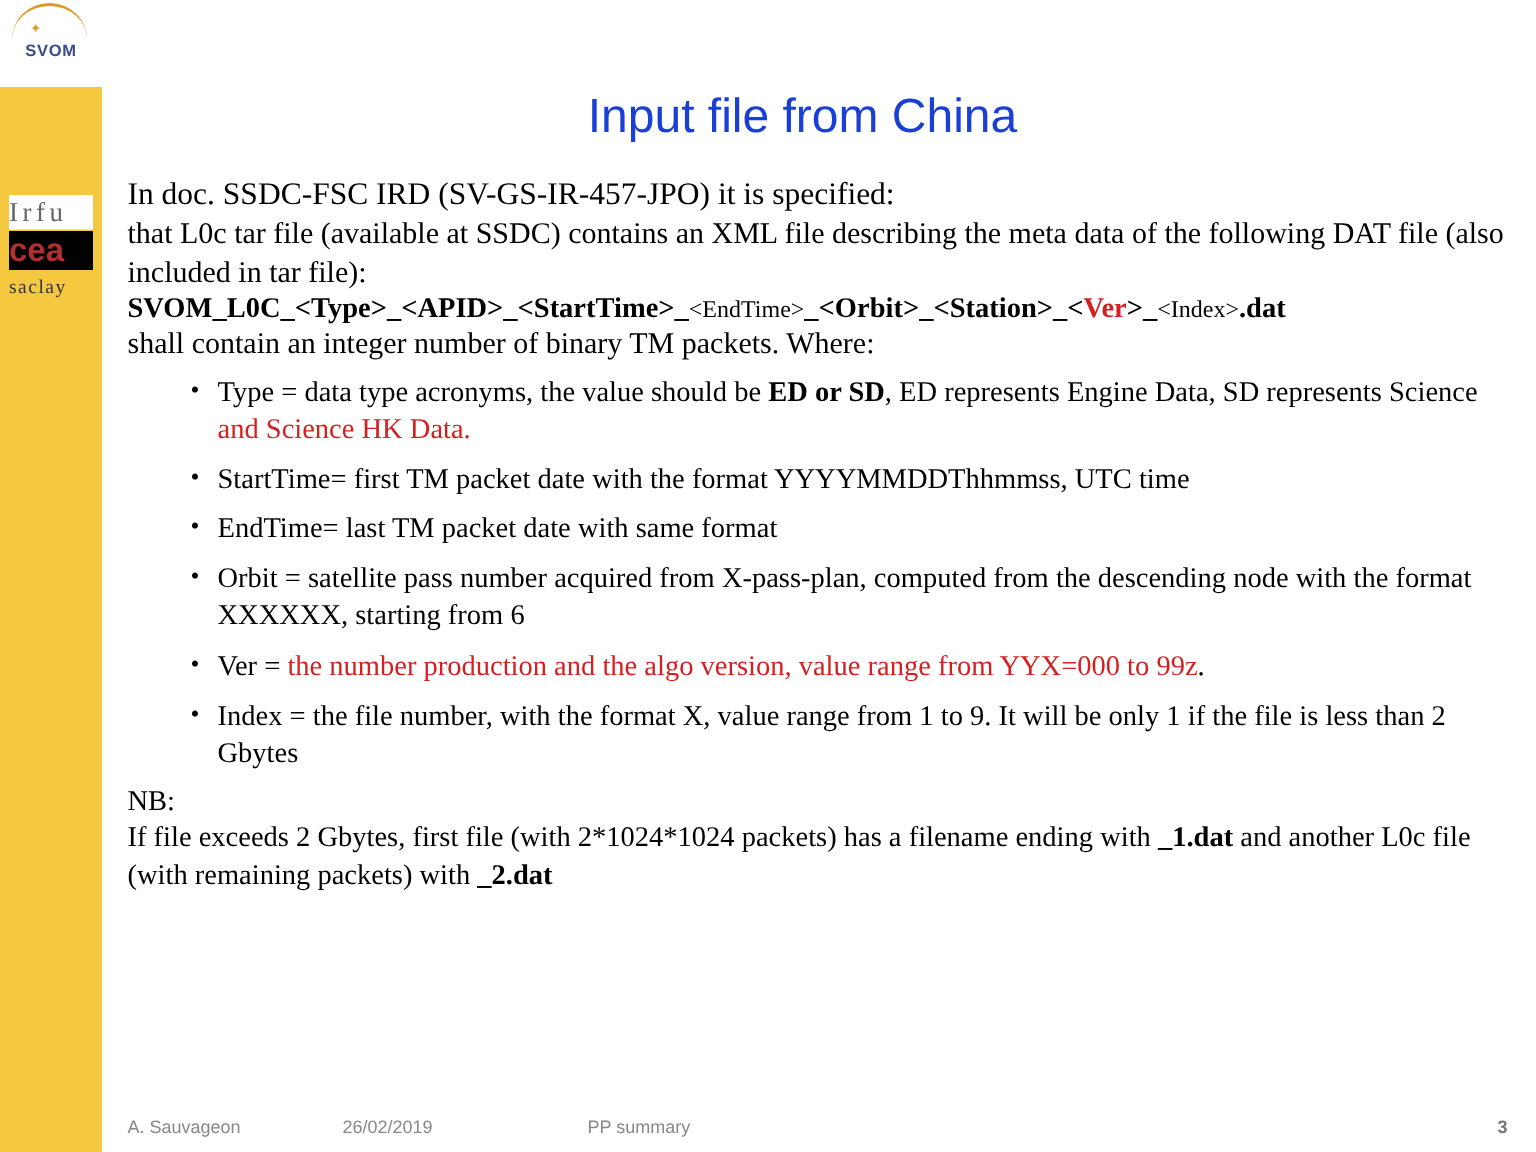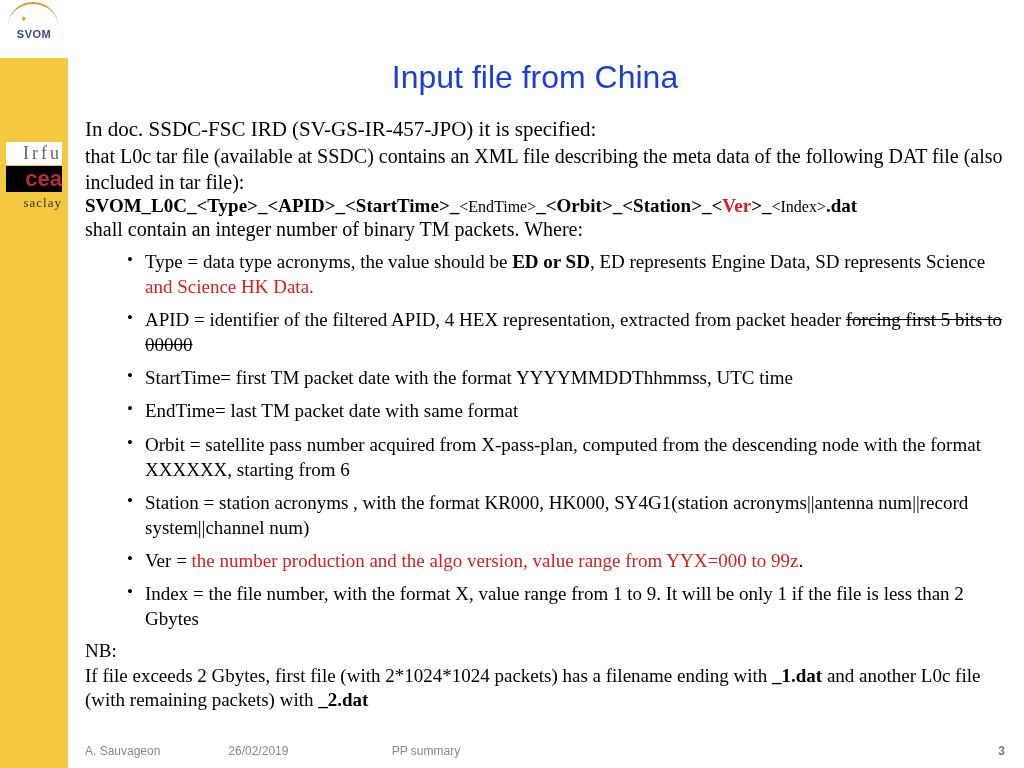--- a/index.html
+++ b/index.html
@@ -43,22 +43,21 @@
   .logo-svom .star {
     position: absolute;
     left: 20px; top: 14px;
     color: #d89a2a;
     font-size: 9px;
   }
   .logo-irfu {
     position: absolute;
     left: 6px; top: 130px;
     width: 56px;
-    text-align: right;
-    margin-top: 12px;
+    text-align: left;
   }
   .logo-irfu .irfu {
     background: #fff;
     color: #666;
     font-family: Georgia, serif;
     font-size: 18px;
     letter-spacing: 3px;
     padding: 1px 0;
   }
   .logo-irfu .cea {
@@ -160,25 +159,23 @@
   <div class="p20">that L0c tar file (available at SSDC) contains an XML file describing the meta data of the following DAT file (also included in tar file):</div>
 
   <div class="fname">
     <span class="b">SVOM_L0C_&lt;Type&gt;_&lt;APID&gt;_&lt;StartTime&gt;_</span><span class="et">&lt;EndTime&gt;</span><span class="b">_&lt;Orbit&gt;_&lt;Station&gt;_&lt;</span><span class="ver">Ver</span><span class="b">&gt;_</span><span class="idx">&lt;Index&gt;</span><span class="b">.dat</span>
   </div>
 
   <div class="p20">shall contain an integer number of binary TM packets. Where:</div>
 
   <ul class="bullets">
     <li><span>Type = data type acronyms, the value should be </span><b>ED or SD</b><span>, ED represents Engine Data, SD represents Science </span><span class="red">and Science HK Data.</span></li>
-    <li><span>APID = identifier of the filtered APID, 4 HEX representation, extracted from packet header </span><span class="strike">forcing first 5 bits to 00000</span></li>
     <li>StartTime= first TM packet date with the format YYYYMMDDThhmmss, UTC time</li>
     <li>EndTime= last TM packet date with same format</li>
     <li>Orbit = satellite pass number acquired from X-pass-plan, computed from the descending node with the format XXXXXX, starting from 6</li>
-    <li>Station = station acronyms , with the format KR000, HK000, SY4G1(station acronyms||antenna num||record system||channel num)</li>
     <li><span>Ver = </span><span class="red">the number production and the algo version, value range from YYX=000 to 99z</span><span>.</span></li>
     <li>Index = the file number, with the format X, value range from 1 to 9. It will be only 1 if the file is less than 2 Gbytes</li>
   </ul>
 
   <div class="nb">
     <div>NB:</div>
     <div><span>If file exceeds 2 Gbytes, first file (with 2*1024*1024 packets) has a filename ending with </span><b>_1.dat</b><span> and another L0c file (with remaining packets) with </span><b>_2.dat</b></div>
   </div>
 </div>
 

